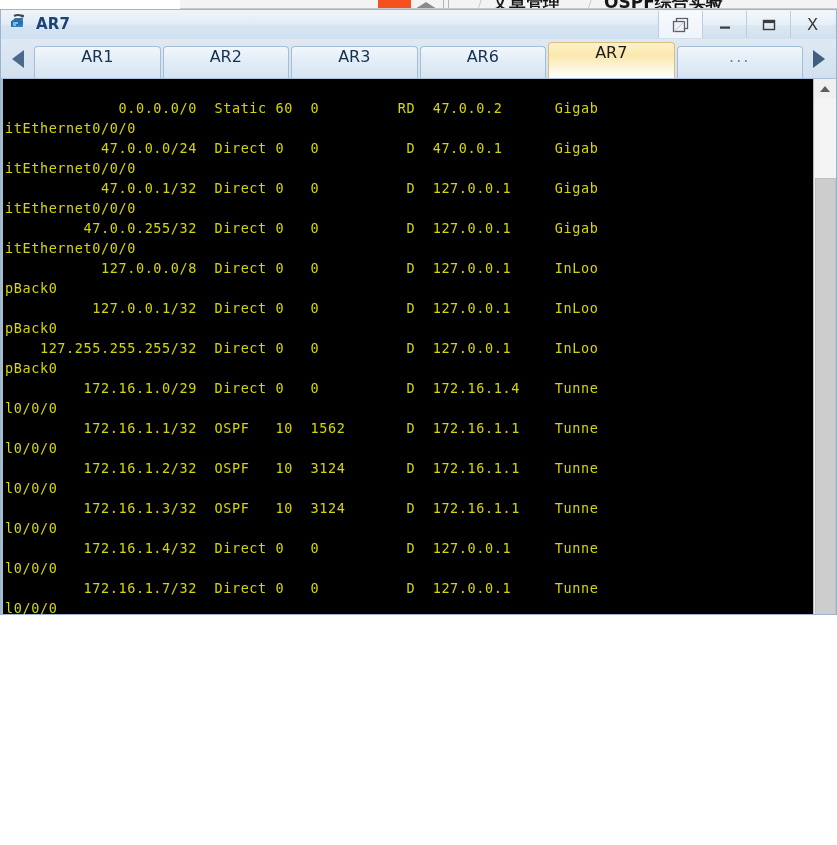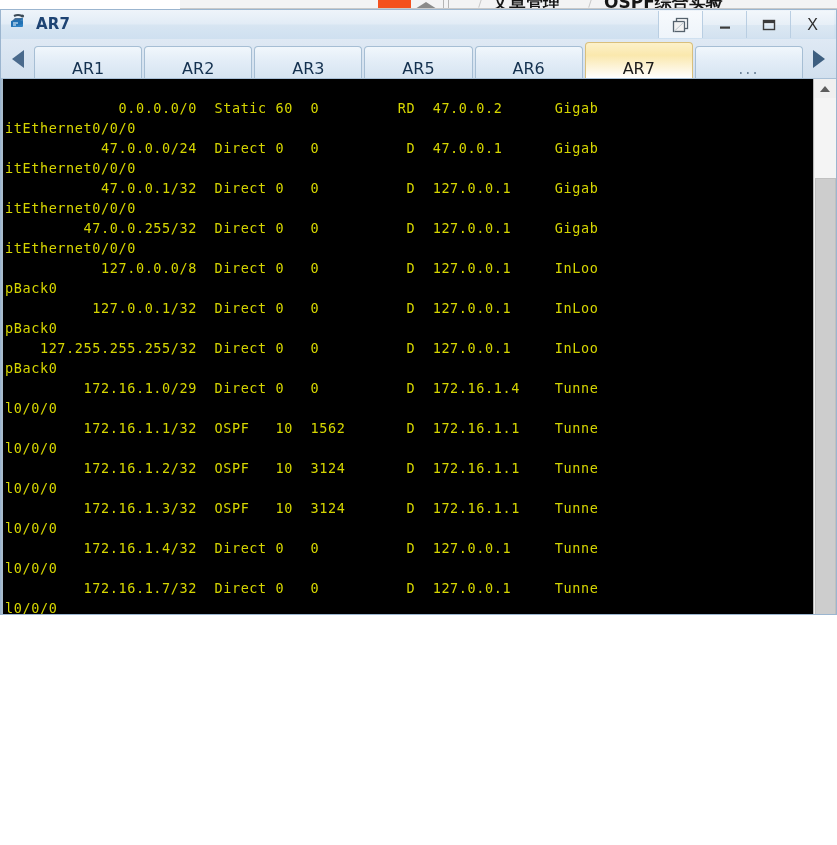--- a/index.html
+++ b/index.html
@@ -158,21 +158,21 @@
     display: flex;
     align-items: flex-end;
     height: 38px;
     overflow: hidden;
   }
   .tab {
     flex: 1 1 0;
     height: 32px;
     margin: 0 1px;
     display: flex;
-    align-items: flex-end;
+    align-items: flex-start;
     justify-content: center;
     font-size: 16px;
     color: #14314f;
     background: linear-gradient(to bottom,#f1f7fc 0%, #e3edf7 45%, #d6e4f1 100%);
     border: 1px solid #a6bed4;
     border-bottom: none;
     border-radius: 4px 4px 0 0;
     box-sizing: border-box;
     font-family: "DejaVu Sans", sans-serif;
   }
@@ -339,23 +339,20 @@
         <div class="tab">
           <span>AR1</span>
         </div>
         <div class="tab">
           <span>AR2</span>
         </div>
         <div class="tab">
           <span>AR3</span>
         </div>
         <div class="tab">
-          <span>AR5</span>
-        </div>
-        <div class="tab">
           <span>AR6</span>
         </div>
         <div class="tab active">
           <span>AR7</span>
         </div>
         <div class="tab more">
           <span>...</span>
         </div>
       </div>
     <div class="scroll-arrow">

